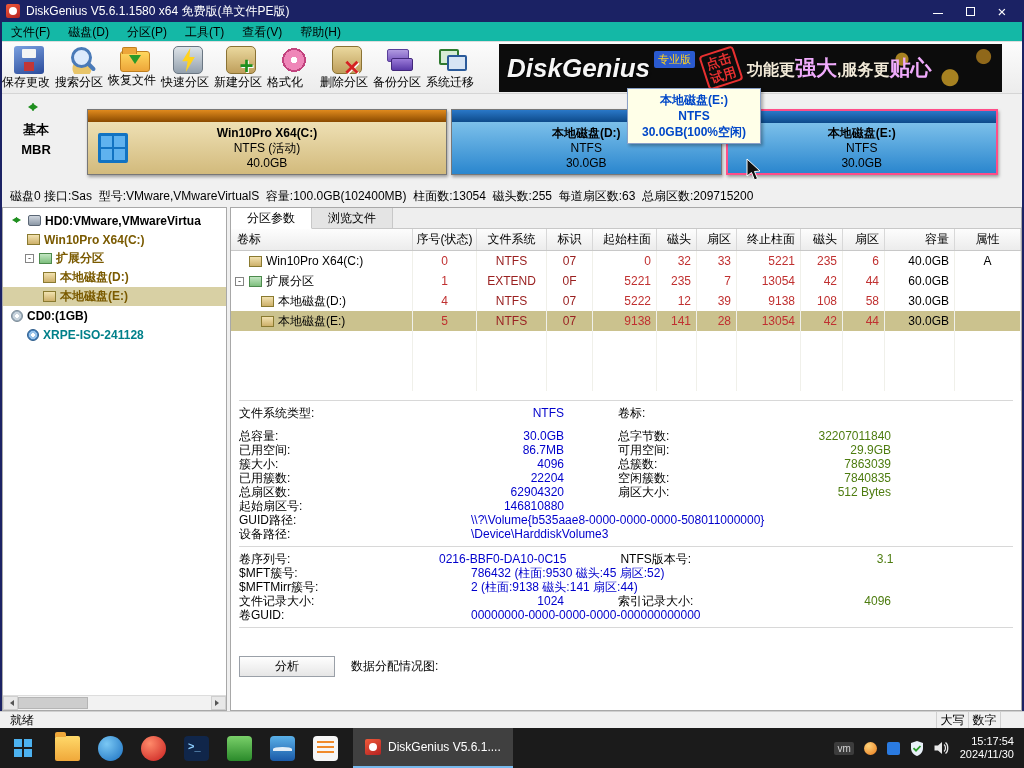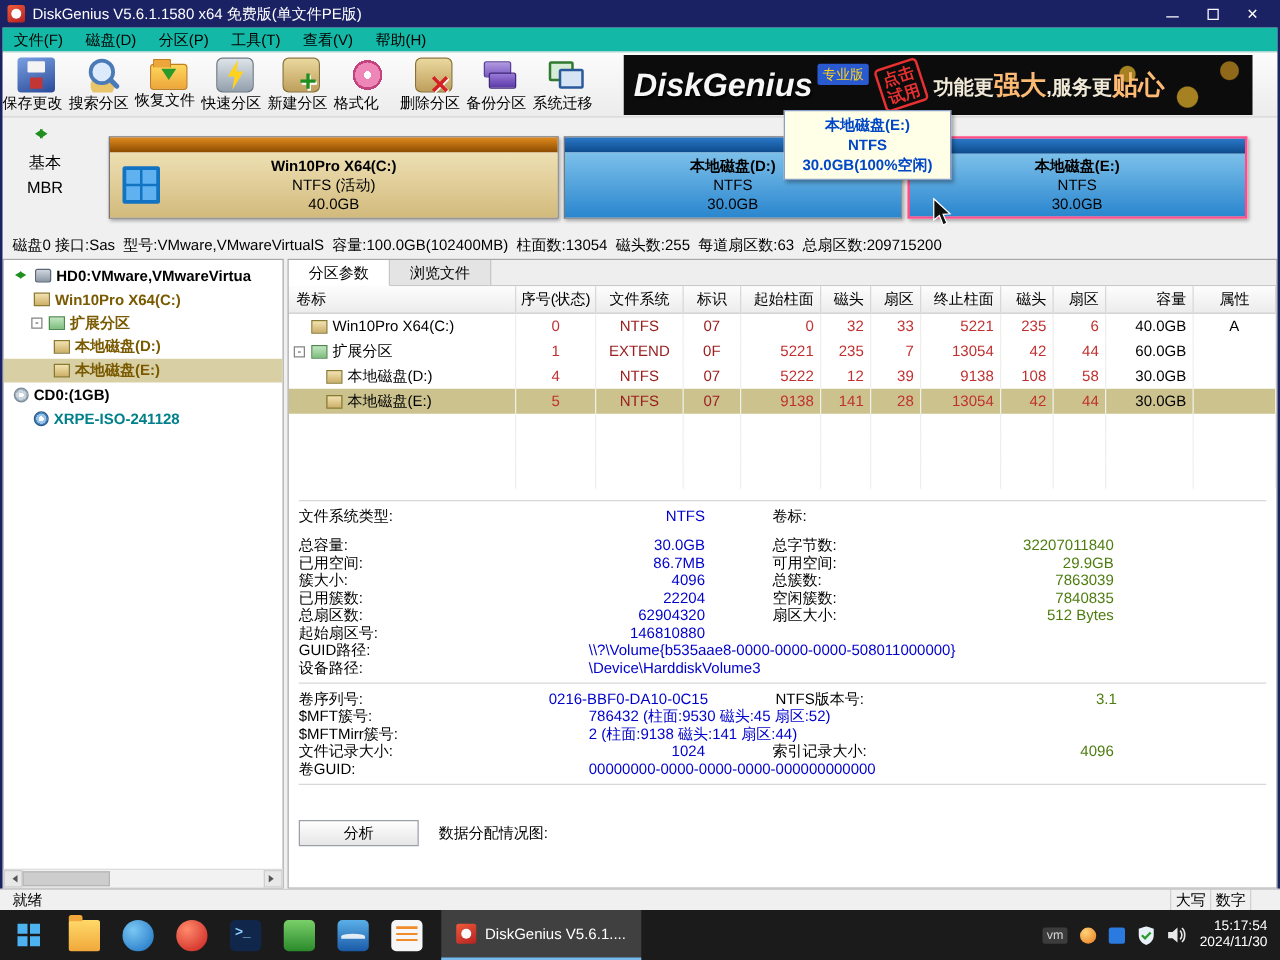--- a/index.html
+++ b/index.html
@@ -50,28 +50,28 @@
 .tbi-migrate::before{content:"";position:absolute;left:1px;top:3px;width:16px;height:12px;border:2px solid #2f7a2f;background:#d6ecd6;border-radius:2px}
 .tbi-migrate::after{content:"";position:absolute;right:1px;bottom:3px;width:16px;height:12px;border:2px solid #2a5a9a;background:#d6e4f4;border-radius:2px}
 
 .banner{position:absolute;right:20px;top:2px;width:503px;height:48px;background:#0c0c0c;display:flex;align-items:center;overflow:hidden;z-index:5}
 .banner::after{content:"";position:absolute;right:4px;top:2px;width:120px;height:44px;background:radial-gradient(circle at 20% 30%,#e8b32a 0 6px,rgba(0,0,0,0) 7px),radial-gradient(circle at 60% 72%,#e8b32a 0 8px,rgba(0,0,0,0) 9px),radial-gradient(circle at 88% 24%,#c89020 0 7px,rgba(0,0,0,0) 8px);opacity:.7}
 .bn-logo{font-size:26px;font-weight:bold;font-style:italic;margin-left:8px;color:#f6f6f6;text-shadow:1px 1px 2px #000;white-space:nowrap}
 .bn-badge{background:#2a5ad0;color:#ffd21e;font-size:11px;padding:1px 4px;border-radius:2px;margin-left:4px;align-self:flex-start;margin-top:7px;white-space:nowrap}
 .bn-stamp{color:#e83030;border:2px solid #e83030;border-radius:4px;font-size:13px;font-weight:bold;padding:1px 2px;transform:rotate(-18deg);margin-left:8px;width:36px;text-align:center;line-height:15px;flex:none}
 .bn-slogan{margin-left:8px;font-weight:bold;white-space:nowrap;z-index:2}
 .sl-w{color:#f2ead8;font-size:16px}
-.sl-r{color:#fdba74;font-size:21px}
+.sl-r{color:#f0abfc;font-size:21px}
 
 
 .part-area{position:absolute;left:2px;top:94px;width:1020px;height:92px;background:#f0f0f0}
 .mode-arrows{position:absolute;left:22px;top:7px;width:18px;height:12px}
 .mode-arrows::before{content:"";position:absolute;left:0;top:2px;border:4px solid rgba(0,0,0,0);border-right:6px solid #1f8f1f}
 .mode-arrows::after{content:"";position:absolute;right:0;top:2px;border:4px solid rgba(0,0,0,0);border-left:6px solid #1f8f1f}
-.mode{position:absolute;left:4px;top:26px;width:60px;text-align:center;font-weight:normal;font-size:13px;line-height:20px}
+.mode{position:absolute;left:4px;top:26px;width:60px;text-align:center;font-weight:bold;font-size:13px;line-height:20px}
 .pbars{position:absolute;left:85px;top:15px;width:911px;height:66px;display:flex;gap:4px}
 .pbar{position:relative;display:flex;flex-direction:column;border:1px solid #777;box-shadow:1px 2px 3px rgba(0,0,0,.35);flex-basis:0}
 .pbar-top{height:12px;flex:none}
 .pbar.c .pbar-top{background:linear-gradient(#e08a1e,#8a4a00)}
 .pbar.c .pbar-body{background:linear-gradient(#eee0b4,#d2ba7c)}
 .pbar.b .pbar-top{background:linear-gradient(#2a78c8,#0d4a8a)}
 .pbar.b .pbar-body{background:linear-gradient(#7cc0ea,#2a86ce)}
 .pbar.sel{border:2px solid #ff4d88}
 .pbar-body{flex:1;display:flex;align-items:center;justify-content:center;position:relative}
 .pbar-text{text-align:center;font-size:12px;line-height:15px}

